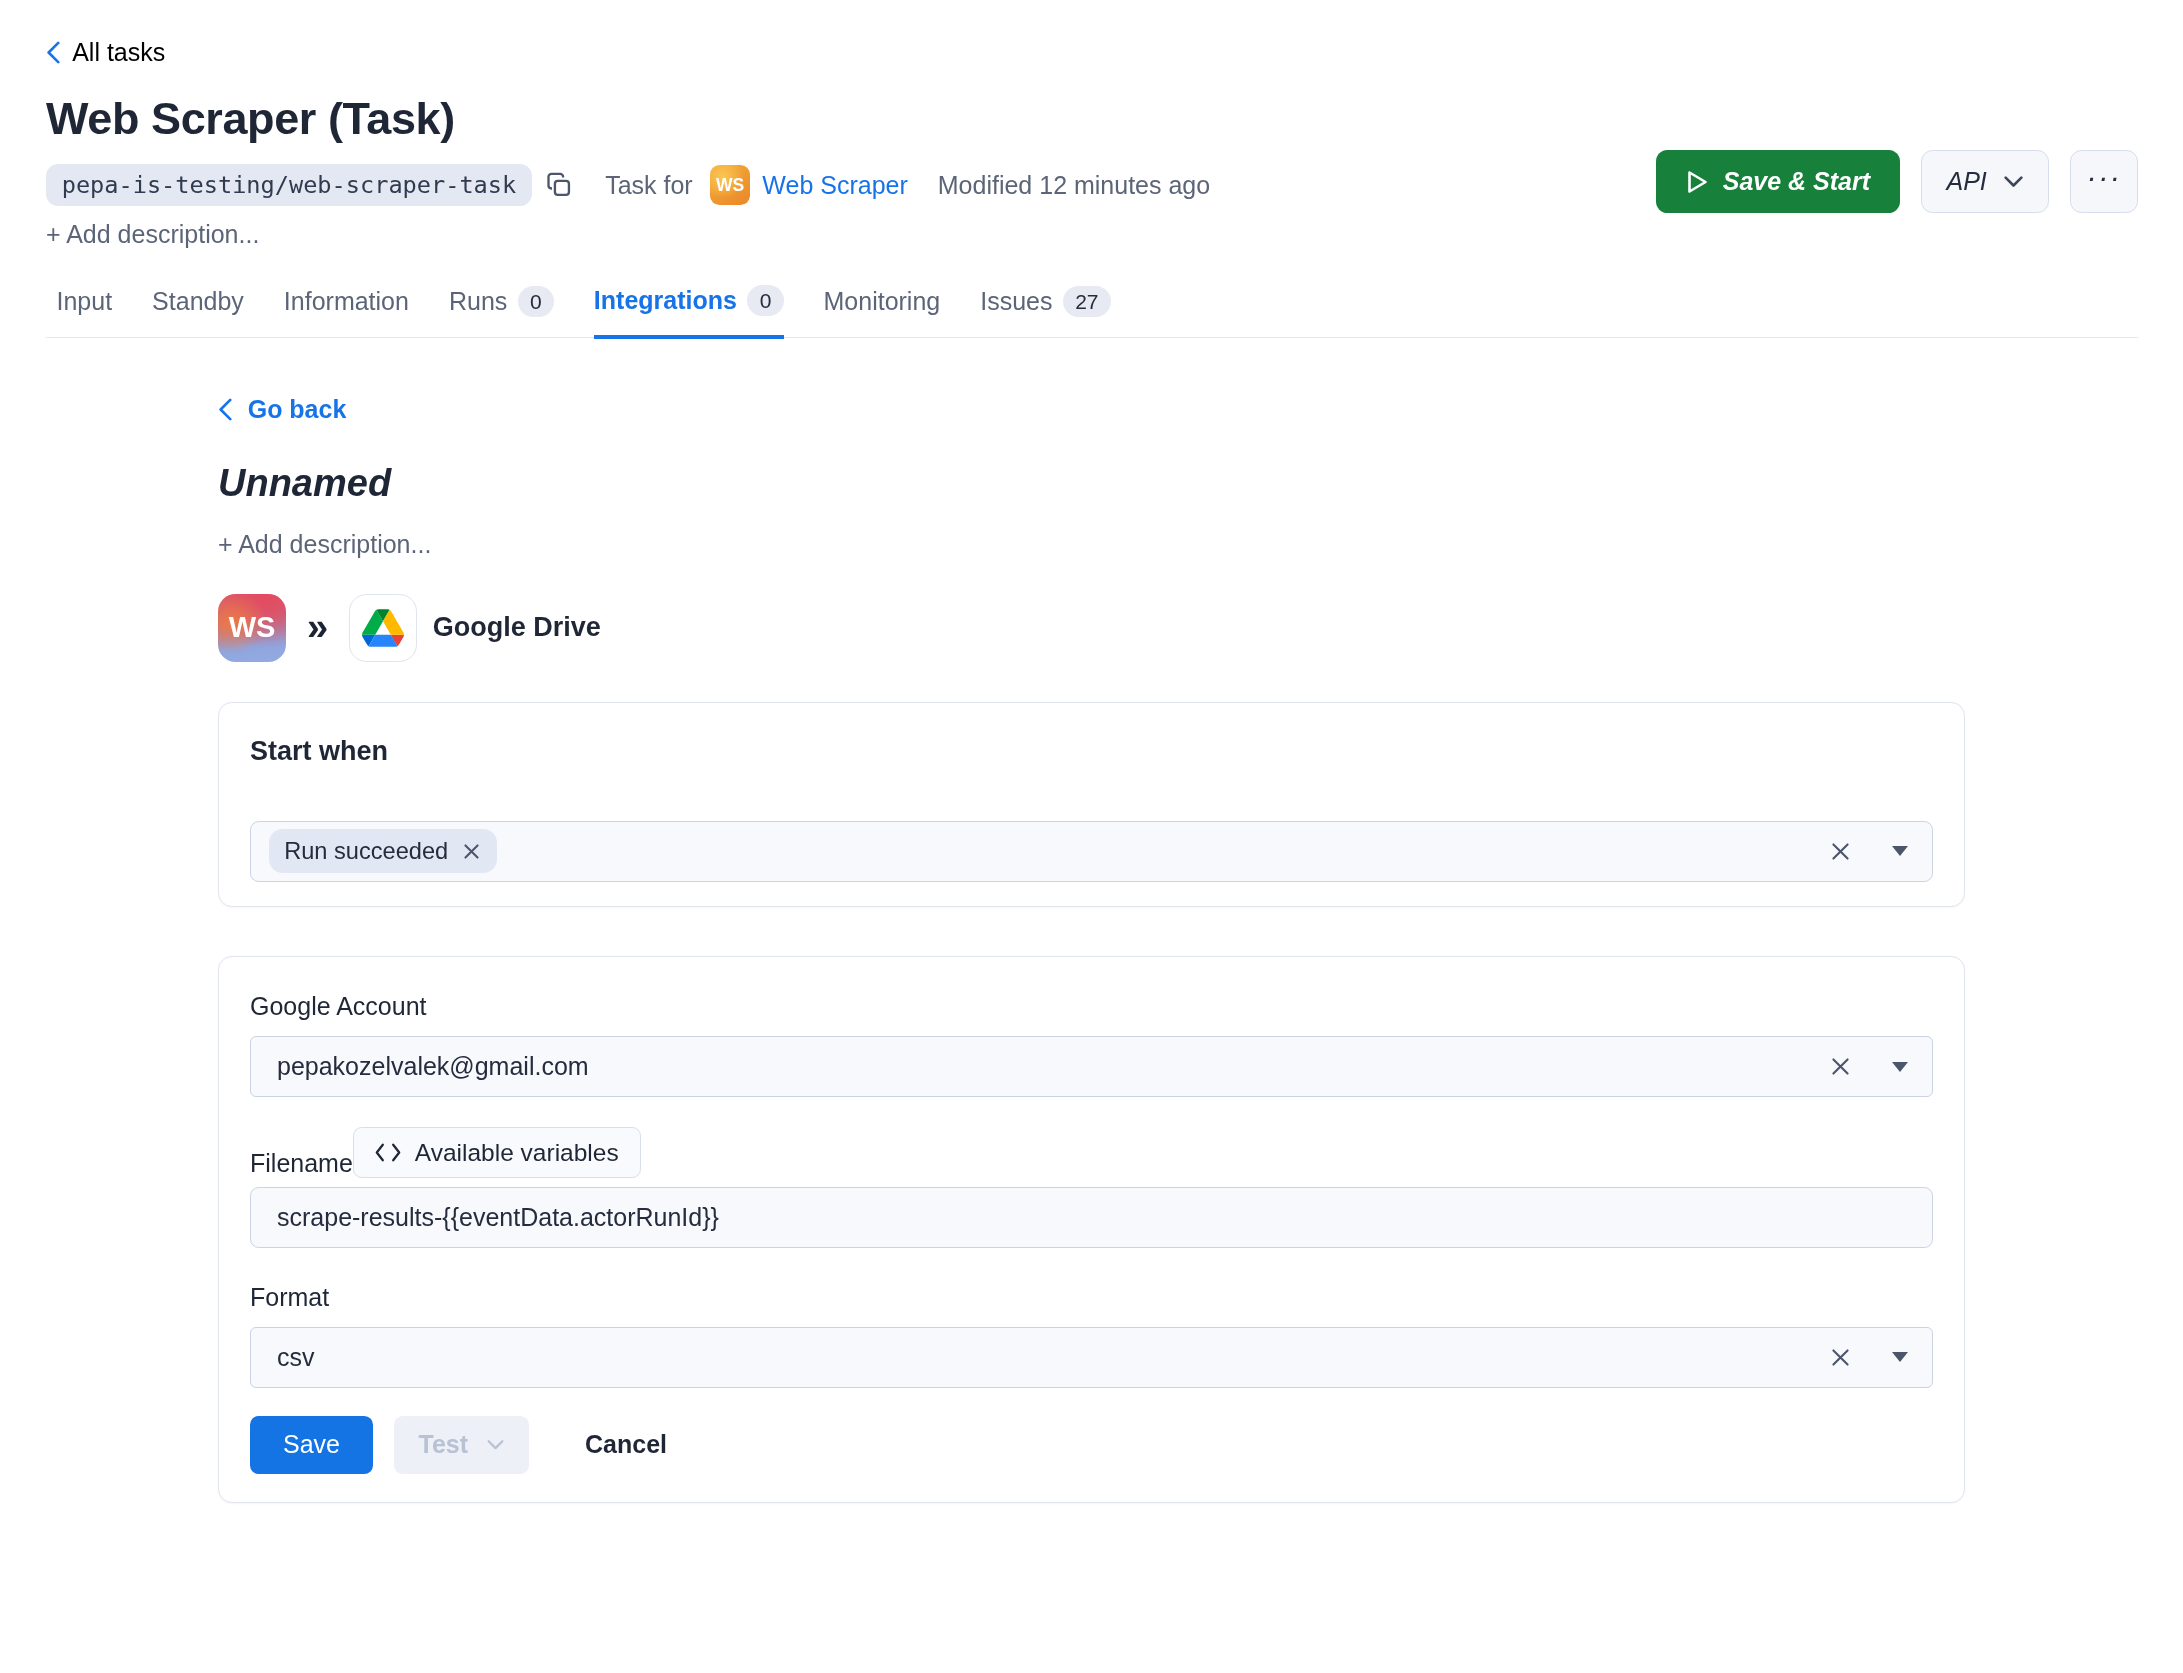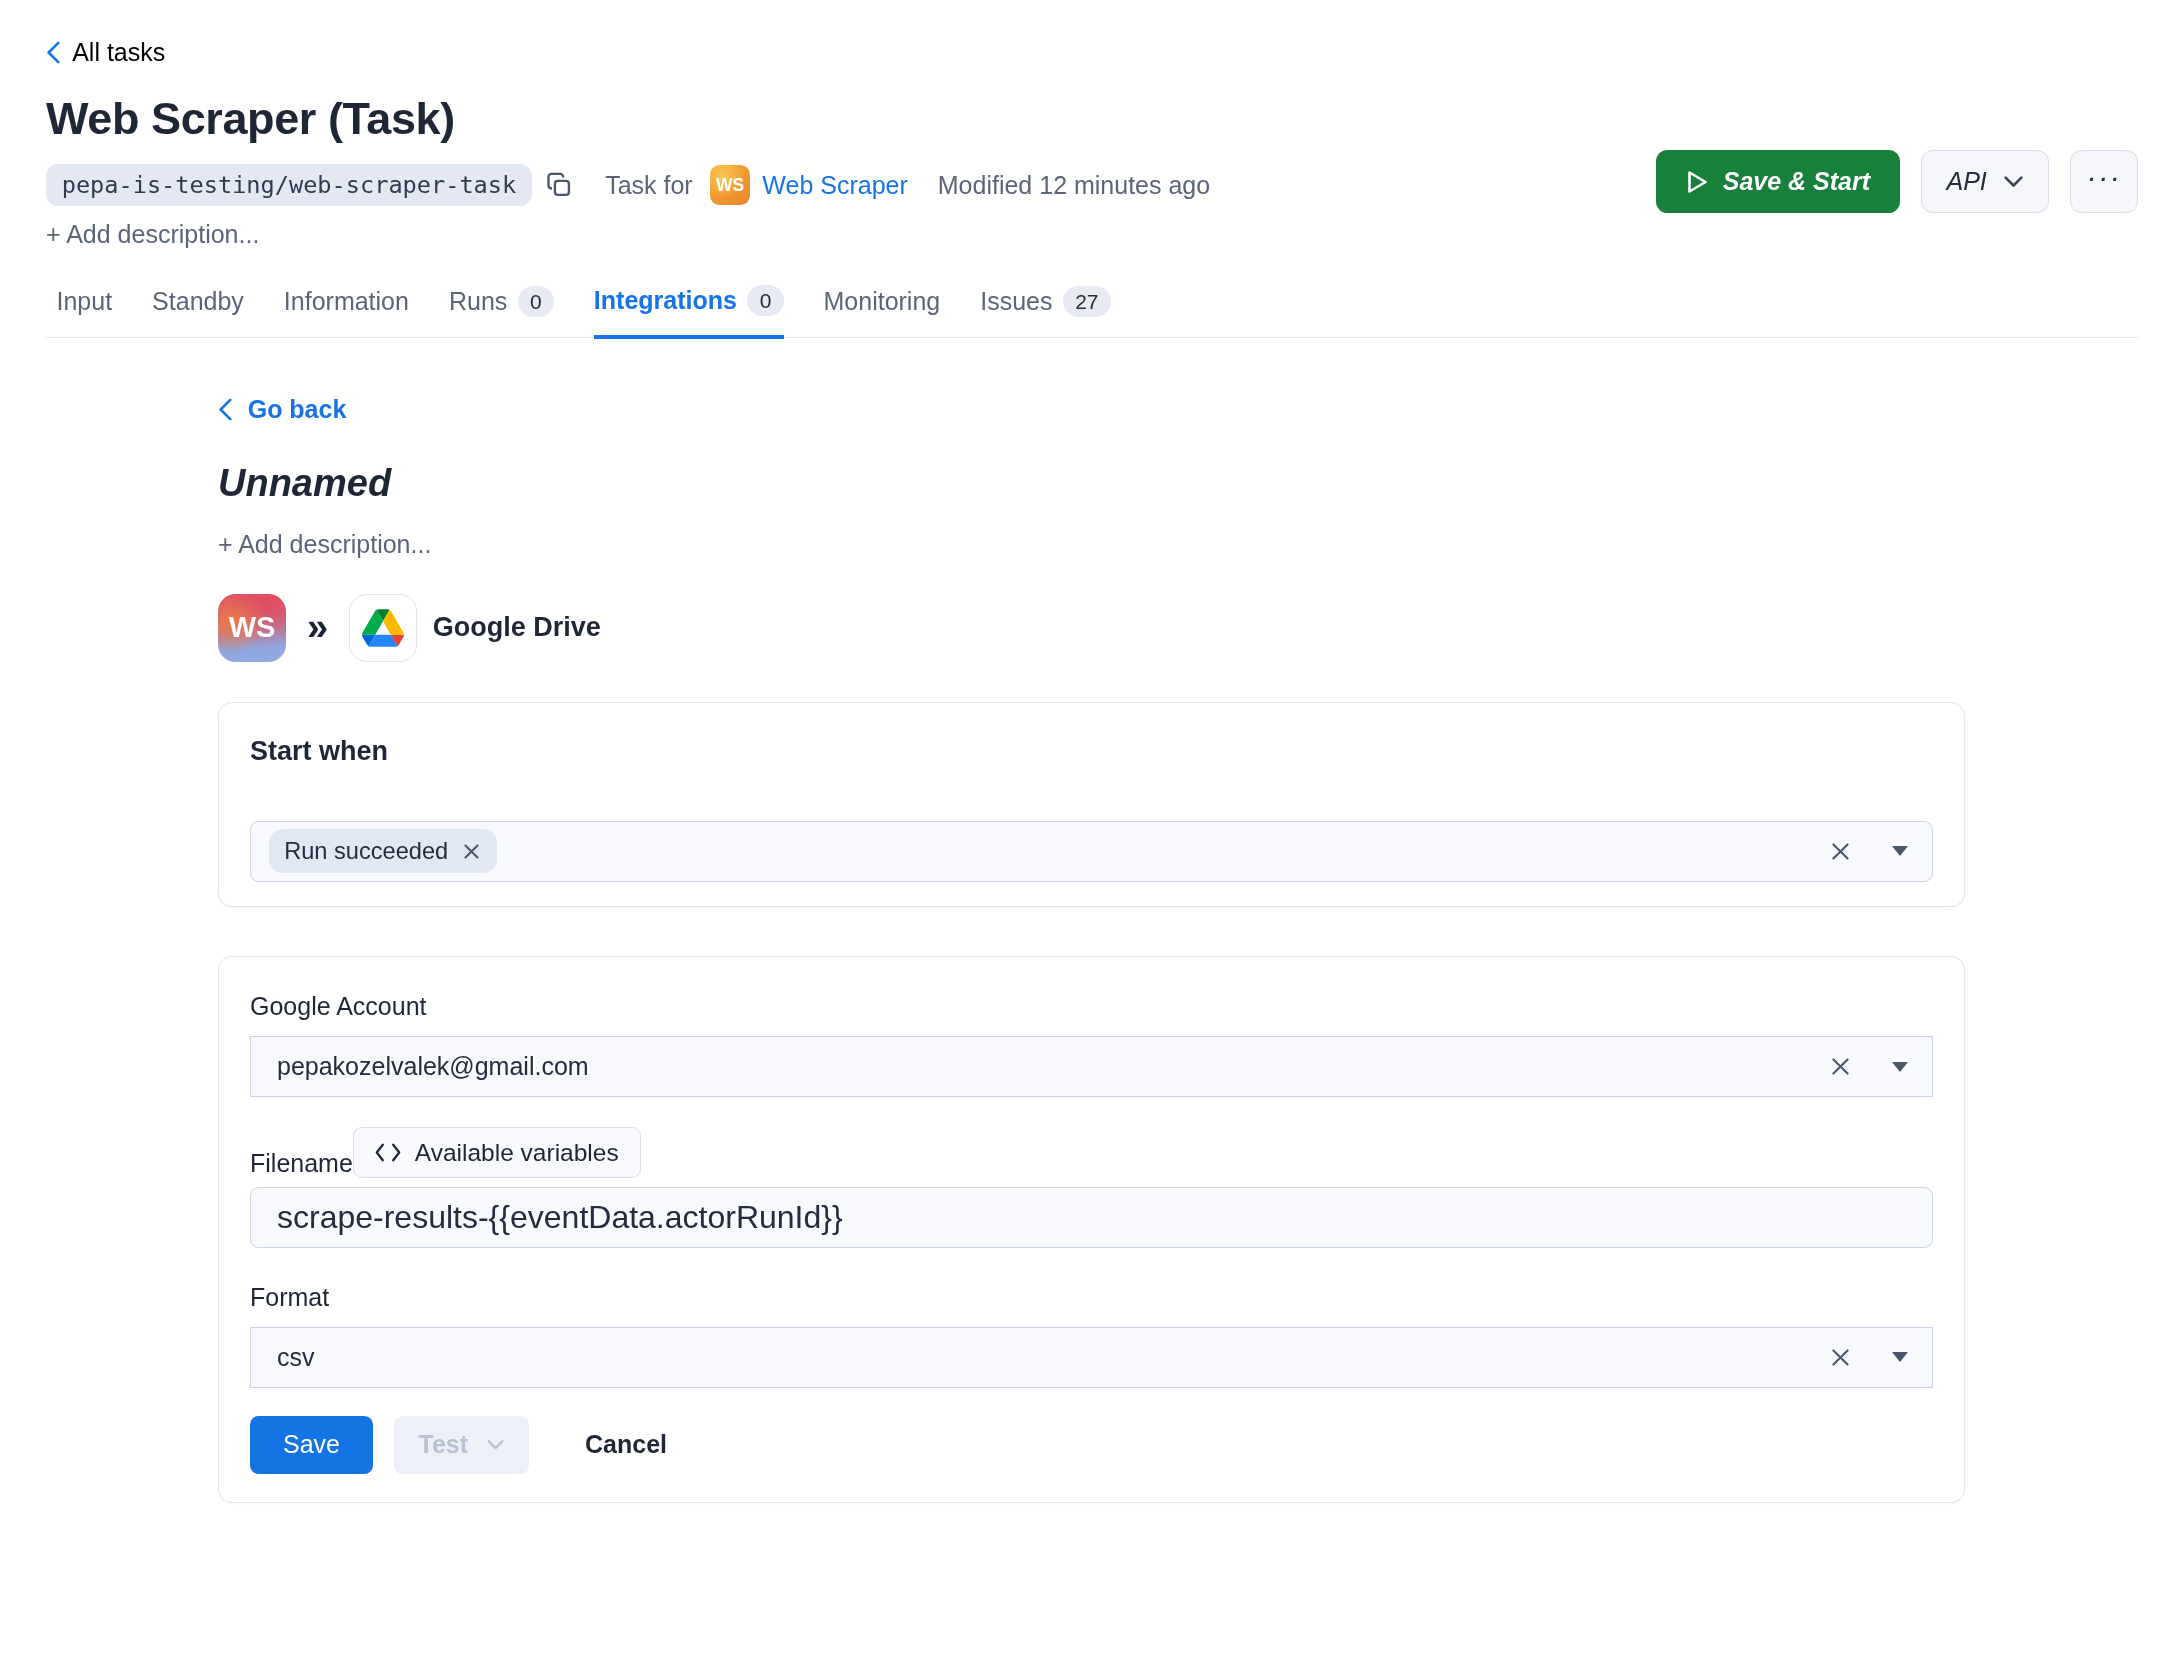--- a/index.html
+++ b/index.html
@@ -71,28 +71,28 @@
     padding:8.7px 15.7px; font-size:23.6px; color:#242c3d; }
   .spacer { flex:1; }
   .icon-x { width:23px; height:23px; cursor:pointer; }
   .chip .icon-x { width:19px; height:19px; }
   .caret { margin-left:40px; width:0; height:0; border-left:8.7px solid transparent;
     border-right:8.7px solid transparent; border-top:10.5px solid #4c566b; cursor:pointer; }
 
   .card2 { margin-top:49px; padding:35px 31px 28px; }
   .field-label { font-size:25px; font-weight:500; color:#1f2736; }
   .select2 { margin-top:15px; height:61px; background:#f7f9fd; border:1.7px solid #cad2e3;
-    border-radius:0; display:flex; align-items:center; padding:0 24.5px 0 26px;
+    border-radius:6px; display:flex; align-items:center; padding:0 24.5px 0 26px;
     font-size:25px; color:#242c3d; cursor:pointer; }
   .filename-row { margin-top:30px; display:flex; align-items:flex-end; }
   .avail-btn { display:flex; align-items:center; gap:14px; height:51px; padding:0 21px;
     background:#f9fafd; border:1.7px solid #d8deea; border-radius:8.7px; font-size:24.5px;
     font-weight:500; color:#1f2736; cursor:pointer; }
   .text-input { margin-top:8.7px; width:100%; height:61px; background:#f7f9fd;
-    border:1.7px solid #cad2e3; border-radius:8.7px; font-size:32px; color:#242c3d;
+    border:1.7px solid #cad2e3; border-radius:8.7px; font-size:25px; color:#242c3d;
     padding:0 26px; font-family:"Liberation Sans", sans-serif; outline:none; display:block; }
   .mt40 { margin-top:35px; }
   .btn-row { margin-top:28px; display:flex; align-items:center; }
   .btn-save { background:#1474e4; color:#fff; font-weight:400; height:58px; padding:0 33px;
     border-radius:8.7px; font-size:25px; }
   .btn-test { margin-left:21px; background:#edf0f7; color:#b9c1d5; font-weight:700; height:58px;
     padding:0 24.5px; border-radius:8.7px; font-size:25px; gap:17.5px; cursor:default; }
   .btn-cancel { margin-left:56px; font-size:25px; font-weight:600; color:#1f2736; cursor:pointer; }
 </style>
 </head>

